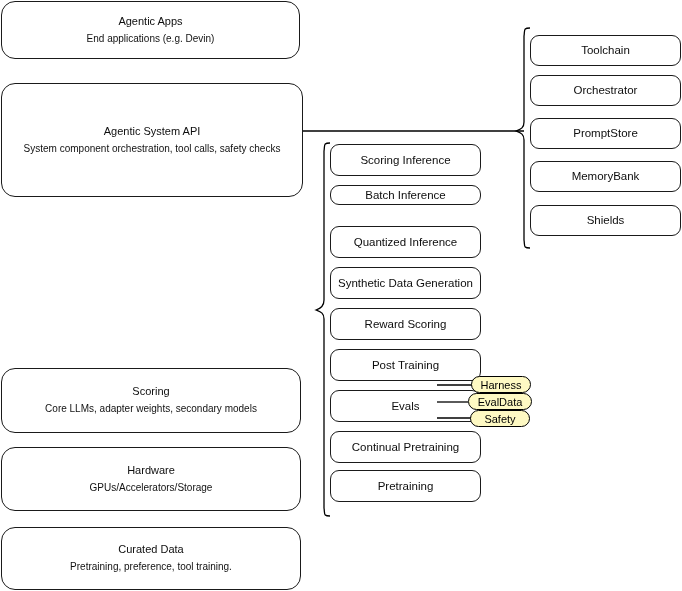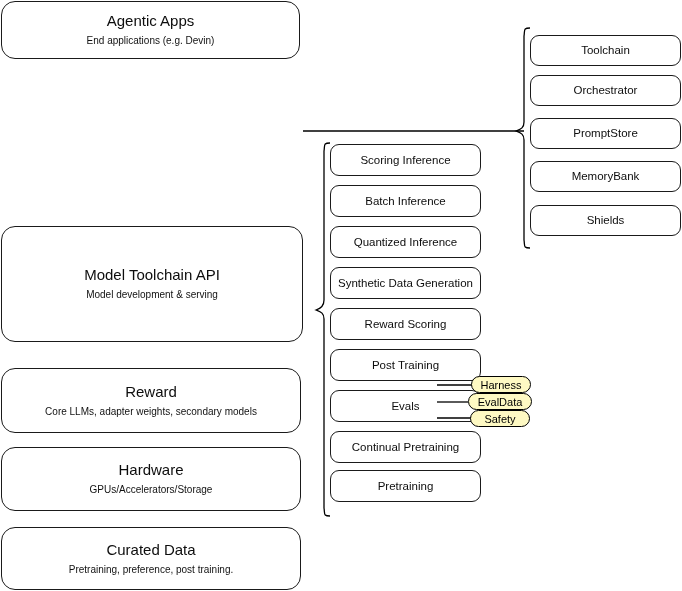--- a/index.html
+++ b/index.html
@@ -28,21 +28,21 @@
     border-radius: 12px;
     background: #ffffff;
     display: flex;
     flex-direction: column;
     align-items: center;
     justify-content: center;
     text-align: center;
     line-height: 1.25;
   }
   .node .title {
-    font-size: 15px;
+    font-size: 11px;
     color: #0d0d0d;
   }
   .node .sub {
     font-size: 10px;
     color: #111111;
     margin-top: 4px;
     text-align: center;
   }
   
   .stack-box { border-radius: 14px; }
@@ -82,45 +82,45 @@
 </head>
 <body>
 
 <div id="canvas">
 
   <div class="node stack-box" style="left:1px; top:1px; width:299px; height:58px;">
     <div class="title">Agentic Apps</div>
     <div class="sub">End applications (e.g. Devin)</div>
   </div>
 
-
-  <div class="node stack-box" style="left:1px; top:226px; width:302px; height:116px;">
-    <div class="title">Model Toolchain API</div>
-    <div class="sub">Model development &amp; serving</div>
+  <div class="node stack-box" style="left:1px; top:83px; width:302px; height:114px;">
+    <div class="title">Agentic System API</div>
+    <div class="sub">System component orchestration, tool calls, safety checks</div>
   </div>
 
+
   <div class="node stack-box" style="left:1px; top:368px; width:300px; height:65px;">
-    <div class="title">Reward</div>
+    <div class="title">Scoring</div>
     <div class="sub">Core LLMs, adapter weights, secondary models</div>
   </div>
 
   <div class="node stack-box" style="left:1px; top:447px; width:300px; height:64px;">
     <div class="title">Hardware</div>
     <div class="sub">GPUs/Accelerators/Storage</div>
   </div>
 
   <div class="node stack-box" style="left:1px; top:527px; width:300px; height:63px;">
     <div class="title">Curated Data</div>
-    <div class="sub">Pretraining, preference, post training.</div>
+    <div class="sub">Pretraining, preference, tool training.</div>
   </div>
 
   <div class="node item-box" style="left:330px; top:144px; width:151px; height:32px;">
     <div class="title">Scoring Inference</div>
   </div>
-  <div class="node item-box" style="left:330px; top:185px; width:151px; height:32px;align-items:center;">
+  <div class="node item-box" style="left:330px; top:185px; width:151px; height:20px;align-items:center;">
     <div class="title">Batch Inference</div>
   </div>
   <div class="node item-box" style="left:330px; top:226px; width:151px; height:32px;">
     <div class="title">Quantized Inference</div>
   </div>
   <div class="node item-box" style="left:330px; top:267px; width:151px; height:32px;">
     <div class="title">Synthetic Data Generation</div>
   </div>
   <div class="node item-box" style="left:330px; top:308px; width:151px; height:32px;">
     <div class="title">Reward Scoring</div>

